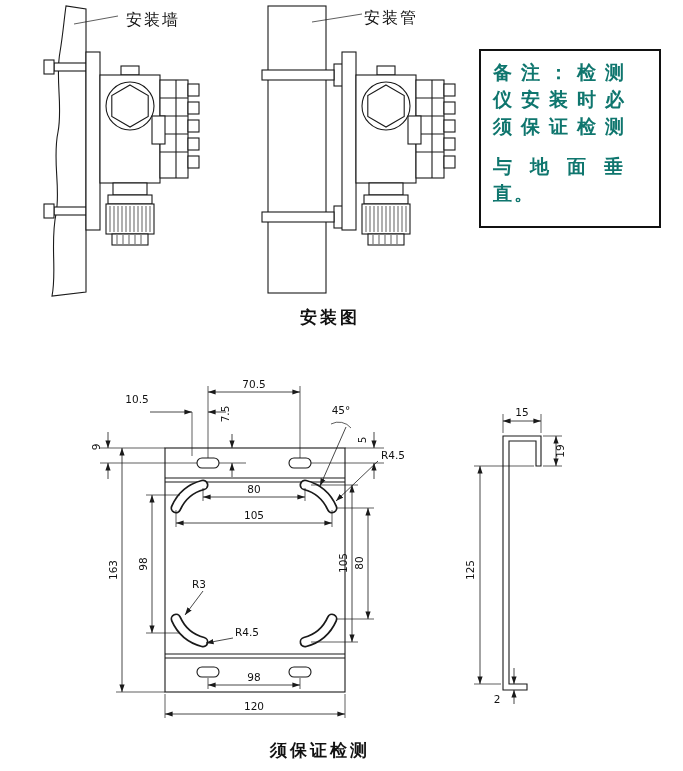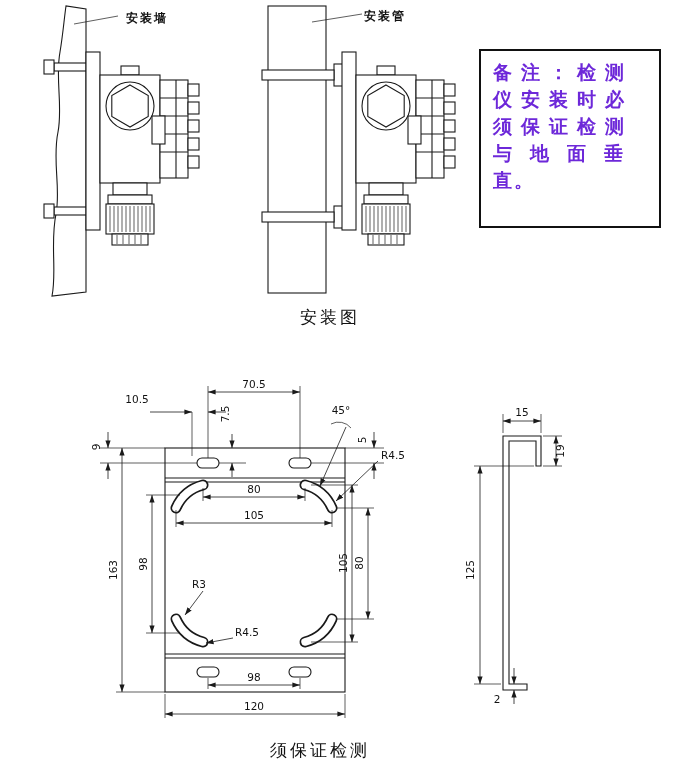--- a/index.html
+++ b/index.html
@@ -1,25 +1,25 @@
 <!DOCTYPE html>
 <html><head>
 <meta charset="utf-8">
 <style>
   html,body{margin:0;padding:0;background:#fff;}
   #stage{position:relative;width:683px;height:771px;background:#fff;font-family:"Liberation Sans",sans-serif;overflow:hidden;}
   #drawing{position:absolute;left:0;top:0;}
   .overlay{position:absolute;color:#111;}
-  .cn-label{font-size:12px;font-weight:700;letter-spacing:2px;}
-  .caption{font-weight:400;font-size:17px;letter-spacing:3px;text-align:center;}
+  .cn-label{font-size:16px;font-weight:400;letter-spacing:2px;}
+  .caption{font-weight:700;font-size:17px;letter-spacing:3px;text-align:center;}
   #note-box{left:479px;top:49px;width:182px;height:179px;border:2px solid #111;box-sizing:border-box;
             padding:8px 10px 4px 12px;font-family:"Liberation Serif","DejaVu Serif",serif;
-            font-size:19px;font-weight:600;line-height:27px;color:#6d28d9;}
+            font-size:19px;font-weight:600;line-height:27px;color:#0f766e;}
   .note-line{white-space:nowrap;letter-spacing:9px;}
-  .note-line.spread{letter-spacing:18px;}
+  .note-line.spread{letter-spacing:18px;margin-top:13px;}
   .note-line.last{letter-spacing:2px;}
   .note-prefix{font-weight:700;}
   .dim{font-family:"DejaVu Sans",sans-serif;font-size:10.5px;fill:#111;stroke:none;}
   svg .ln{stroke:#1a1a1a;stroke-width:1.1;fill:none;}
   svg .solid{fill:#fff;}
   svg .thin{stroke:#1a1a1a;stroke-width:0.7;fill:none;}
   svg .dimline{stroke:#1a1a1a;stroke-width:0.8;fill:none;}
   svg .slot-outer{stroke:#1a1a1a;stroke-width:11;fill:none;stroke-linecap:round;}
   svg .slot-inner{stroke:#ffffff;stroke-width:7.5;fill:none;stroke-linecap:round;}
 </style>

